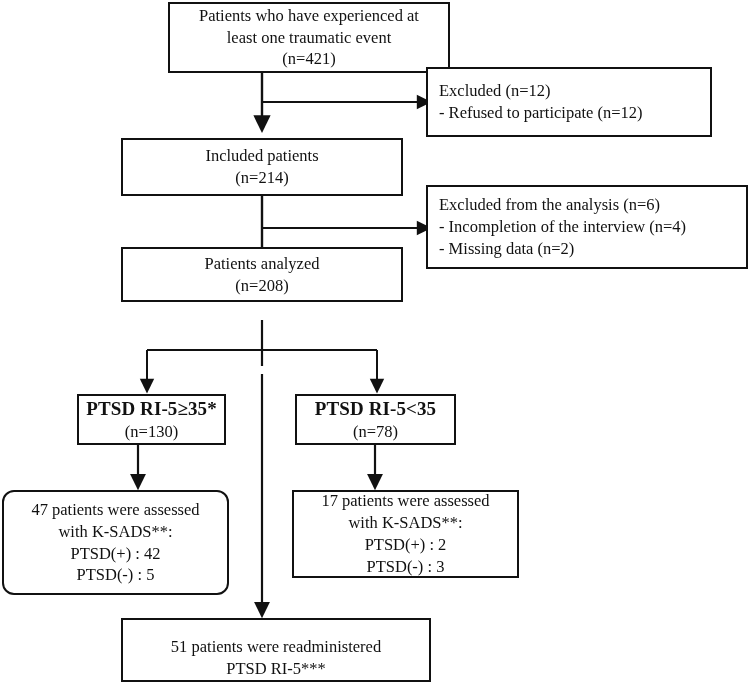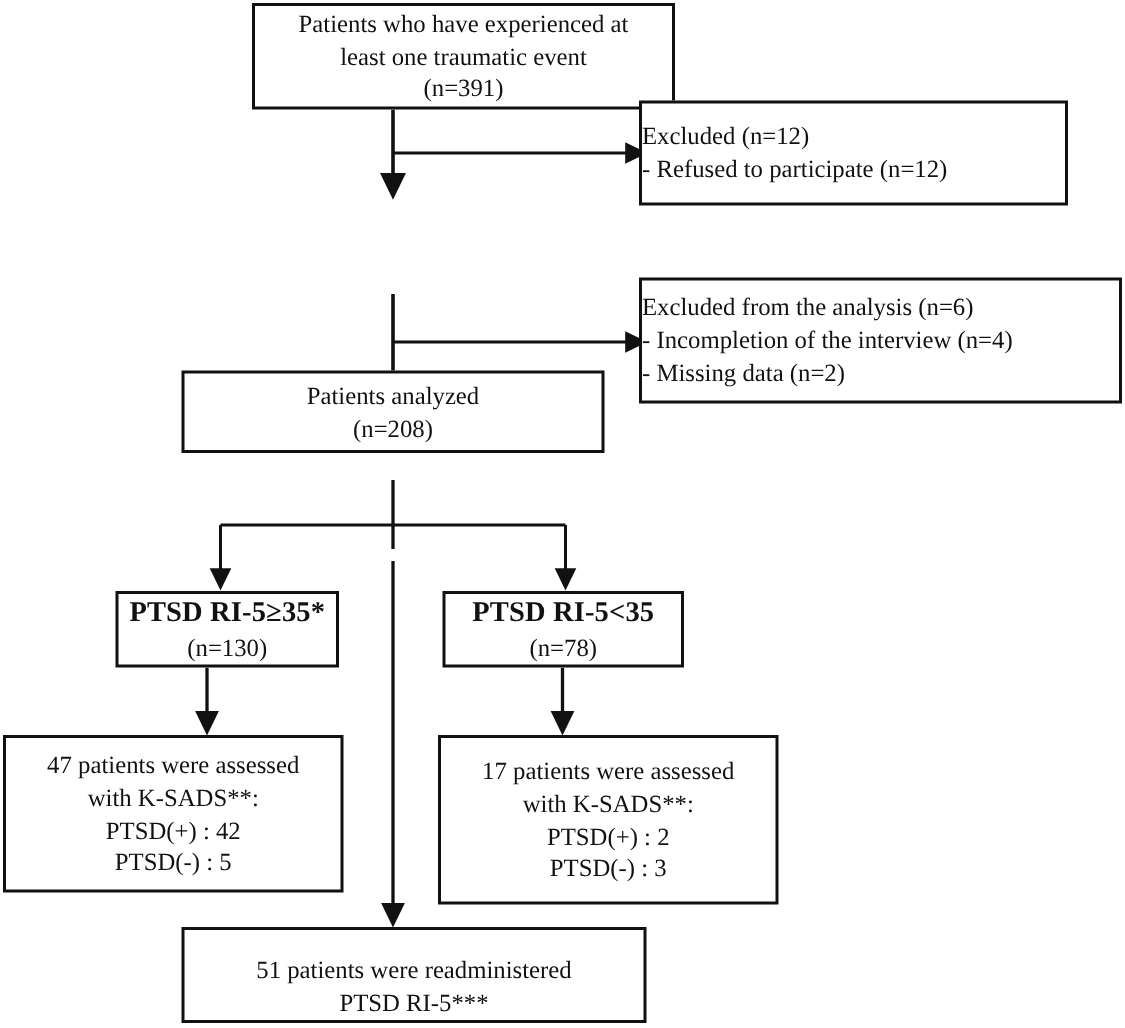--- a/index.html
+++ b/index.html
@@ -28,21 +28,21 @@
     border: 2px solid #111111;
     background: #ffffff;
     display: flex;
     flex-direction: column;
     justify-content: center;
     color: #111111;
     font-size: 16.5px;
     line-height: 1.32;
   }
   .node.center { align-items: center; text-align: center; }
-  .node.left   { align-items: flex-start; text-align: left; }
+  .node.left   { align-items: flex-start; text-align: left; padding-left: 11px; }
   .line { display: block; white-space: pre; }
   .line.bold { font-weight: bold; font-size: 19px; letter-spacing: .1px; }
 </style>
 </head>
 <body>
 
 <div id="flow-root">
 
   <svg id="flow-svg" viewBox="0 0 750 685">
     <defs>
@@ -80,28 +80,32 @@
       <path d="M138,445 L138,482" stroke="#111111" stroke-width="2.2" fill="none" marker-end="url(#arrowhead)"></path>
     </g>
     <g>
       <path d="M375,445 L375,482" stroke="#111111" stroke-width="2.2" fill="none" marker-end="url(#arrowhead)"></path>
     </g>
   </svg>
 
   <div class="node center" style="left:121px; top:2px; width:282px; height:71px;margin-left:47px;">
     <span class="line">Patients who have experienced at</span>
     <span class="line">least one traumatic event</span>
-    <span class="line">(n=391)</span>
+    <span class="line">(n=421)</span>
   </div>
 
   <div class="node left" style="left:426px; top:67px; width:286px; height:70px;">
     <span class="line">Excluded (n=12)</span>
     <span class="line">- Refused to participate (n=12)</span>
   </div>
 
+  <div class="node center" style="left:121px; top:138px; width:282px; height:58px;">
+    <span class="line">Included patients</span>
+    <span class="line">(n=214)</span>
+  </div>
 
   <div class="node left" style="left:426px; top:185px; width:322px; height:84px;">
     <span class="line">Excluded from the analysis (n=6)</span>
     <span class="line">- Incompletion of the interview (n=4)</span>
     <span class="line">- Missing data (n=2)</span>
   </div>
 
   <div class="node center" style="left:121px; top:247px; width:282px; height:55px;">
     <span class="line">Patients analyzed</span>
     <span class="line">(n=208)</span>
@@ -110,28 +114,28 @@
   <div class="node center" style="left:77px; top:394px; width:149px; height:51px;">
     <span class="line bold">PTSD RI-5≥35*</span>
     <span class="line">(n=130)</span>
   </div>
 
   <div class="node center" style="left:295px; top:394px; width:161px; height:51px;">
     <span class="line bold">PTSD RI-5&lt;35</span>
     <span class="line">(n=78)</span>
   </div>
 
-  <div class="node center" style="left:2px; top:490px; width:227px; height:105px;">
+  <div class="node center" style="left:2px; top:490px; width:227px; height:105px;border-radius:12px;">
     <span class="line">47 patients were assessed</span>
     <span class="line">with K-SADS**:</span>
     <span class="line">PTSD(+) : 42</span>
     <span class="line">PTSD(-) : 5</span>
   </div>
 
-  <div class="node center" style="left:292px; top:490px; width:227px; height:113px;">
+  <div class="node center" style="left:292px; top:490px; width:227px; height:88px;">
     <span class="line">17 patients were assessed</span>
     <span class="line">with K-SADS**:</span>
     <span class="line">PTSD(+) : 2</span>
     <span class="line">PTSD(-) : 3</span>
   </div>
 
   <div class="node center" style="left:121px; top:618px; width:310px; height:64px;justify-content:flex-end;">
     <span class="line">51 patients were readministered</span>
     <span class="line">PTSD RI-5***</span>
   </div>

